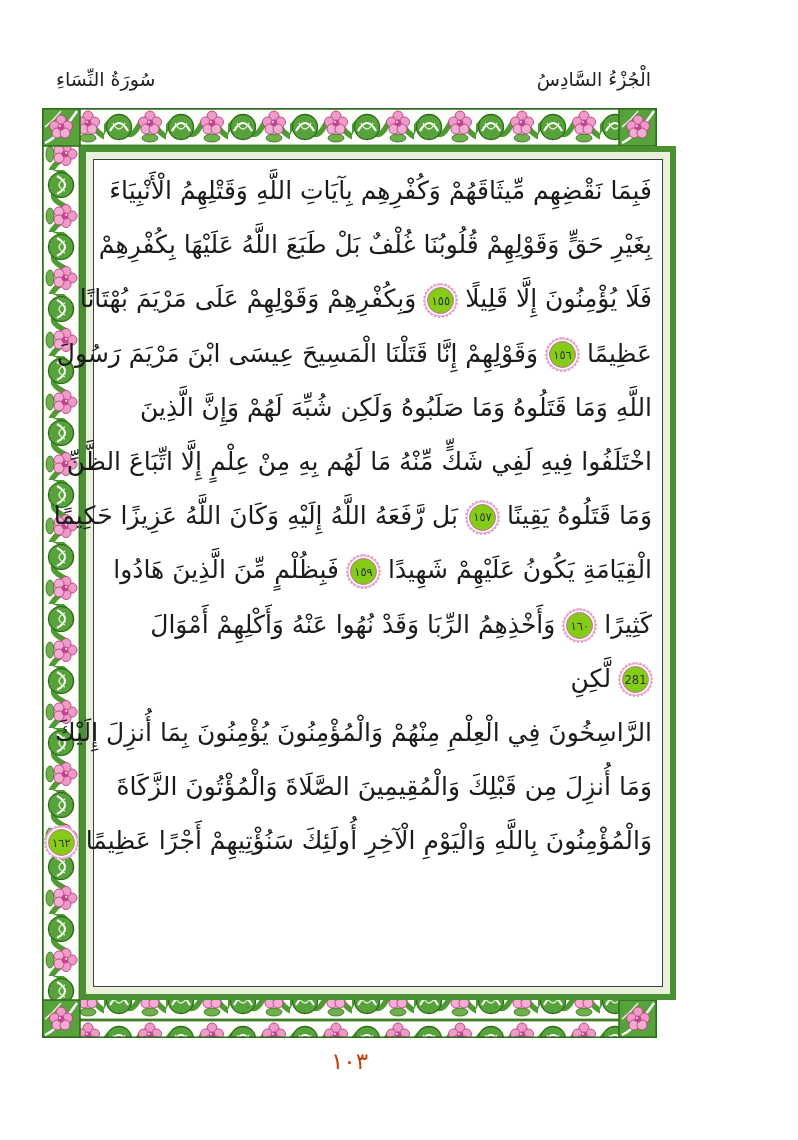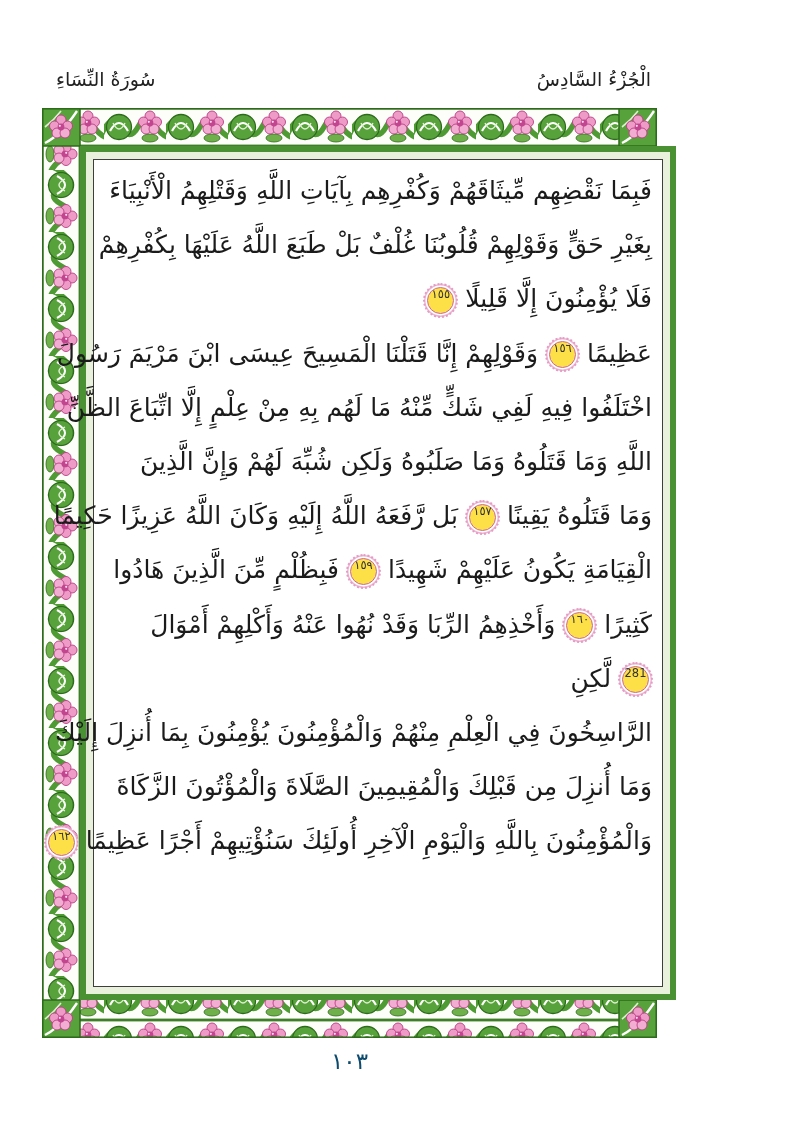--- a/index.html
+++ b/index.html
@@ -39,36 +39,36 @@
   .qline{
     height:54.2px;line-height:54.2px;
     font-size:25px;white-space:nowrap;
     text-align:justify;text-align-last:justify;-moz-text-align-last:justify;
     overflow:visible;
   }
   .qline:after{content:"";display:inline-block;width:100%;}
   .qtext{letter-spacing:0;}
   
   .vmark{
-    display:inline-flex;justify-content:center;
+    display:inline-flex;align-items:center;justify-content:center;
     width:25px;height:25px;border-radius:50%;
-    background:#fde047;border:1.6px solid #c9699f;
+    background:#84cc16;border:1.6px solid #c9699f;
     box-shadow:0 0 0 1.5px #ffffff,0 0 0 3px #eeb6d4;
     outline:2px dotted #e39cc4;outline-offset:2px;
     vertical-align:middle;margin:0 3px;
     line-height:normal;
   }
   .vnum{
     font-size:11.5px;line-height:1;color:#333;direction:rtl;
     transform:translateY(0.5px);
   }
   
   .pagenum{
     position:absolute;left:42px;top:1048px;width:615px;
-    text-align:center;font-size:23px;color:#0c4a6e;direction:rtl;
+    text-align:center;font-size:23px;color:#c2410c;direction:rtl;
   }
 </style>
 </head>
 <body>
 
 <div class="runhead">
   <span class="rh right">الْجُزْءُ السَّادِسُ</span>
   <span class="rh left">سُورَةُ النِّسَاءِ</span>
 </div>
 
@@ -125,26 +125,26 @@
   </svg>
 
   <div class="stripe">
     <div class="sage">
       <div class="rule">
         <div class="text-area">
             <div class="qline"><span class="qtext">فَبِمَا نَقْضِهِم مِّيثَاقَهُمْ وَكُفْرِهِم بِآيَاتِ اللَّهِ وَقَتْلِهِمُ الْأَنْبِيَاءَ</span></div>
             <div class="qline"><span class="qtext">بِغَيْرِ حَقٍّ وَقَوْلِهِمْ قُلُوبُنَا غُلْفٌ بَلْ طَبَعَ اللَّهُ عَلَيْهَا بِكُفْرِهِمْ</span></div>
             <div class="qline"><span class="qtext">فَلَا يُؤْمِنُونَ إِلَّا قَلِيلًا</span> <span class="vmark">
                 <span class="vnum">١٥٥</span>
-              </span> </div>
+              </span> <span class="qtext">وَبِكُفْرِهِمْ وَقَوْلِهِمْ عَلَى مَرْيَمَ بُهْتَانًا</span></div>
             <div class="qline"><span class="qtext">عَظِيمًا</span> <span class="vmark">
                 <span class="vnum">١٥٦</span>
               </span> <span class="qtext">وَقَوْلِهِمْ إِنَّا قَتَلْنَا الْمَسِيحَ عِيسَى ابْنَ مَرْيَمَ رَسُولَ</span></div>
+            <div class="qline"><span class="qtext">اللَّهِ وَمَا قَتَلُوهُ وَمَا صَلَبُوهُ وَلَكِن شُبِّهَ لَهُمْ وَإِنَّ الَّذِينَ</span></div>
             <div class="qline"><span class="qtext">اخْتَلَفُوا فِيهِ لَفِي شَكٍّ مِّنْهُ مَا لَهُم بِهِ مِنْ عِلْمٍ إِلَّا اتِّبَاعَ الظَّنِّ</span></div>
-            <div class="qline"><span class="qtext">اللَّهِ وَمَا قَتَلُوهُ وَمَا صَلَبُوهُ وَلَكِن شُبِّهَ لَهُمْ وَإِنَّ الَّذِينَ</span></div>
             <div class="qline"><span class="qtext">وَمَا قَتَلُوهُ يَقِينًا</span> <span class="vmark">
                 <span class="vnum">١٥٧</span>
               </span> <span class="qtext">بَل رَّفَعَهُ اللَّهُ إِلَيْهِ وَكَانَ اللَّهُ عَزِيزًا حَكِيمًا</span> </div>
             <div class="qline"><span class="qtext">الْقِيَامَةِ يَكُونُ عَلَيْهِمْ شَهِيدًا</span> <span class="vmark">
                 <span class="vnum">١٥٩</span>
               </span> <span class="qtext">فَبِظُلْمٍ مِّنَ الَّذِينَ هَادُوا</span></div>
             <div class="qline"><span class="qtext">كَثِيرًا</span> <span class="vmark">
                 <span class="vnum">١٦٠</span>
               </span> <span class="qtext">وَأَخْذِهِمُ الرِّبَا وَقَدْ نُهُوا عَنْهُ وَأَكْلِهِمْ أَمْوَالَ</span></div>
             <div class="qline"> <span class="vmark">

